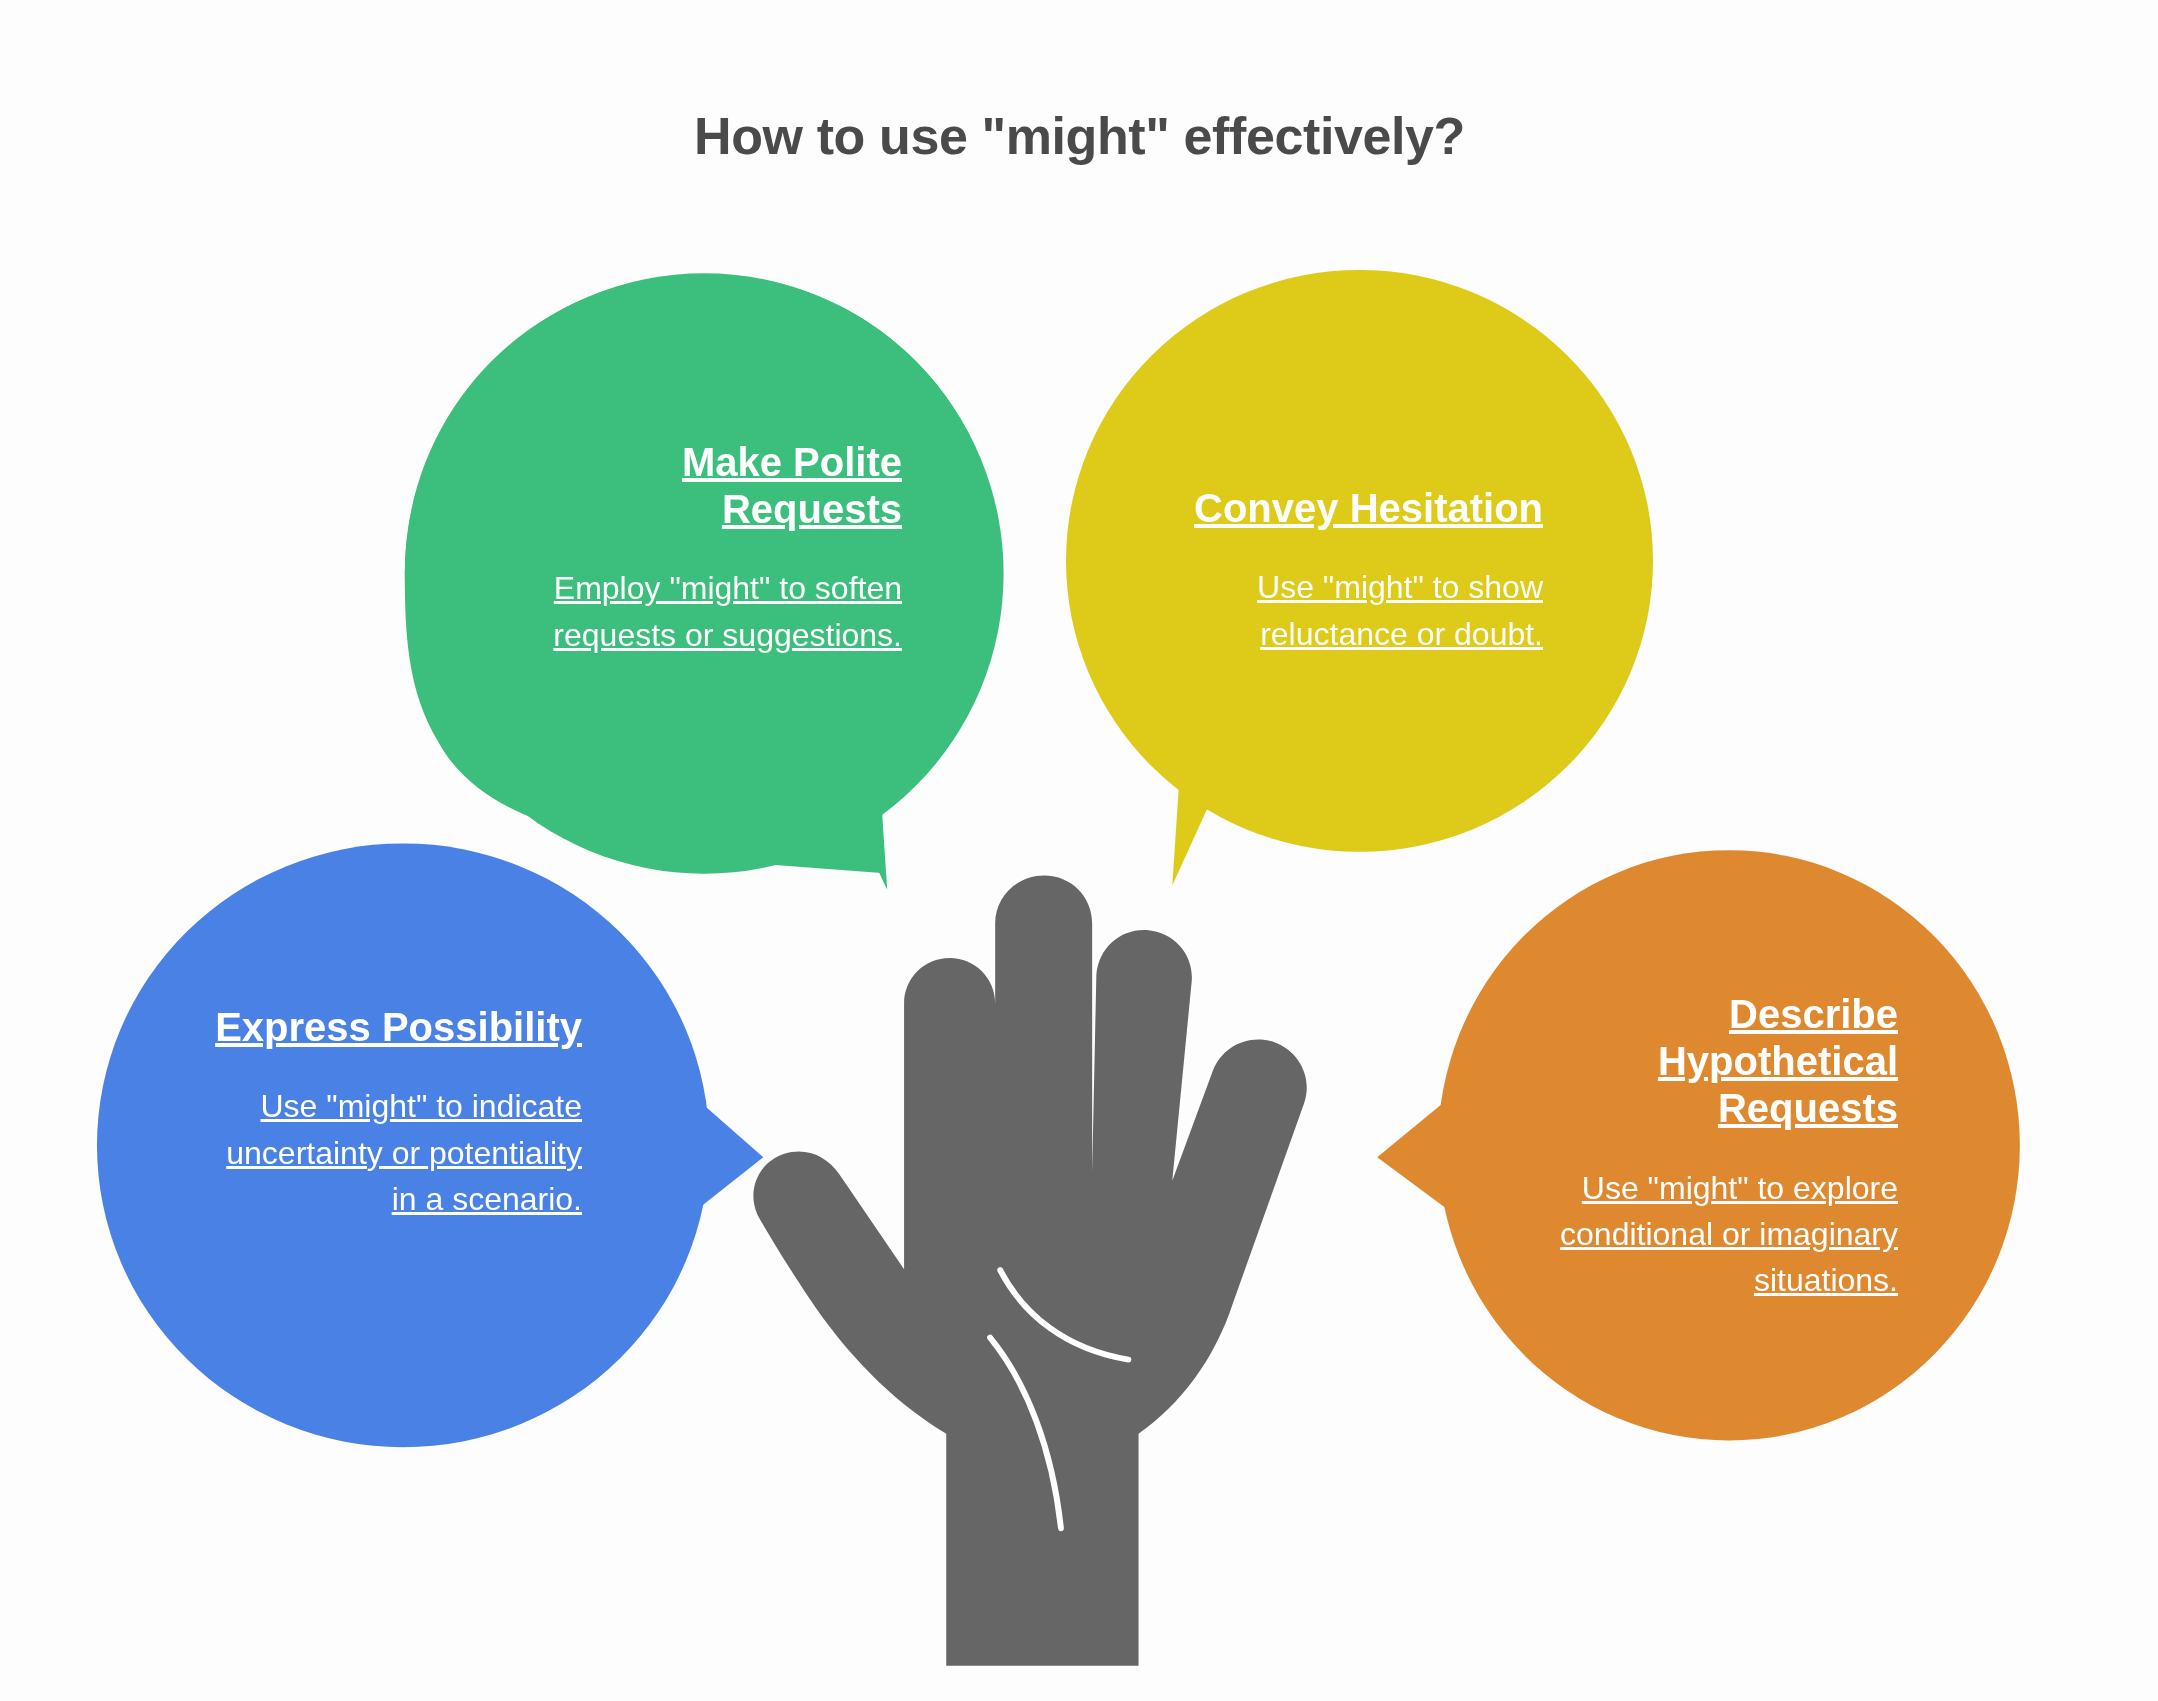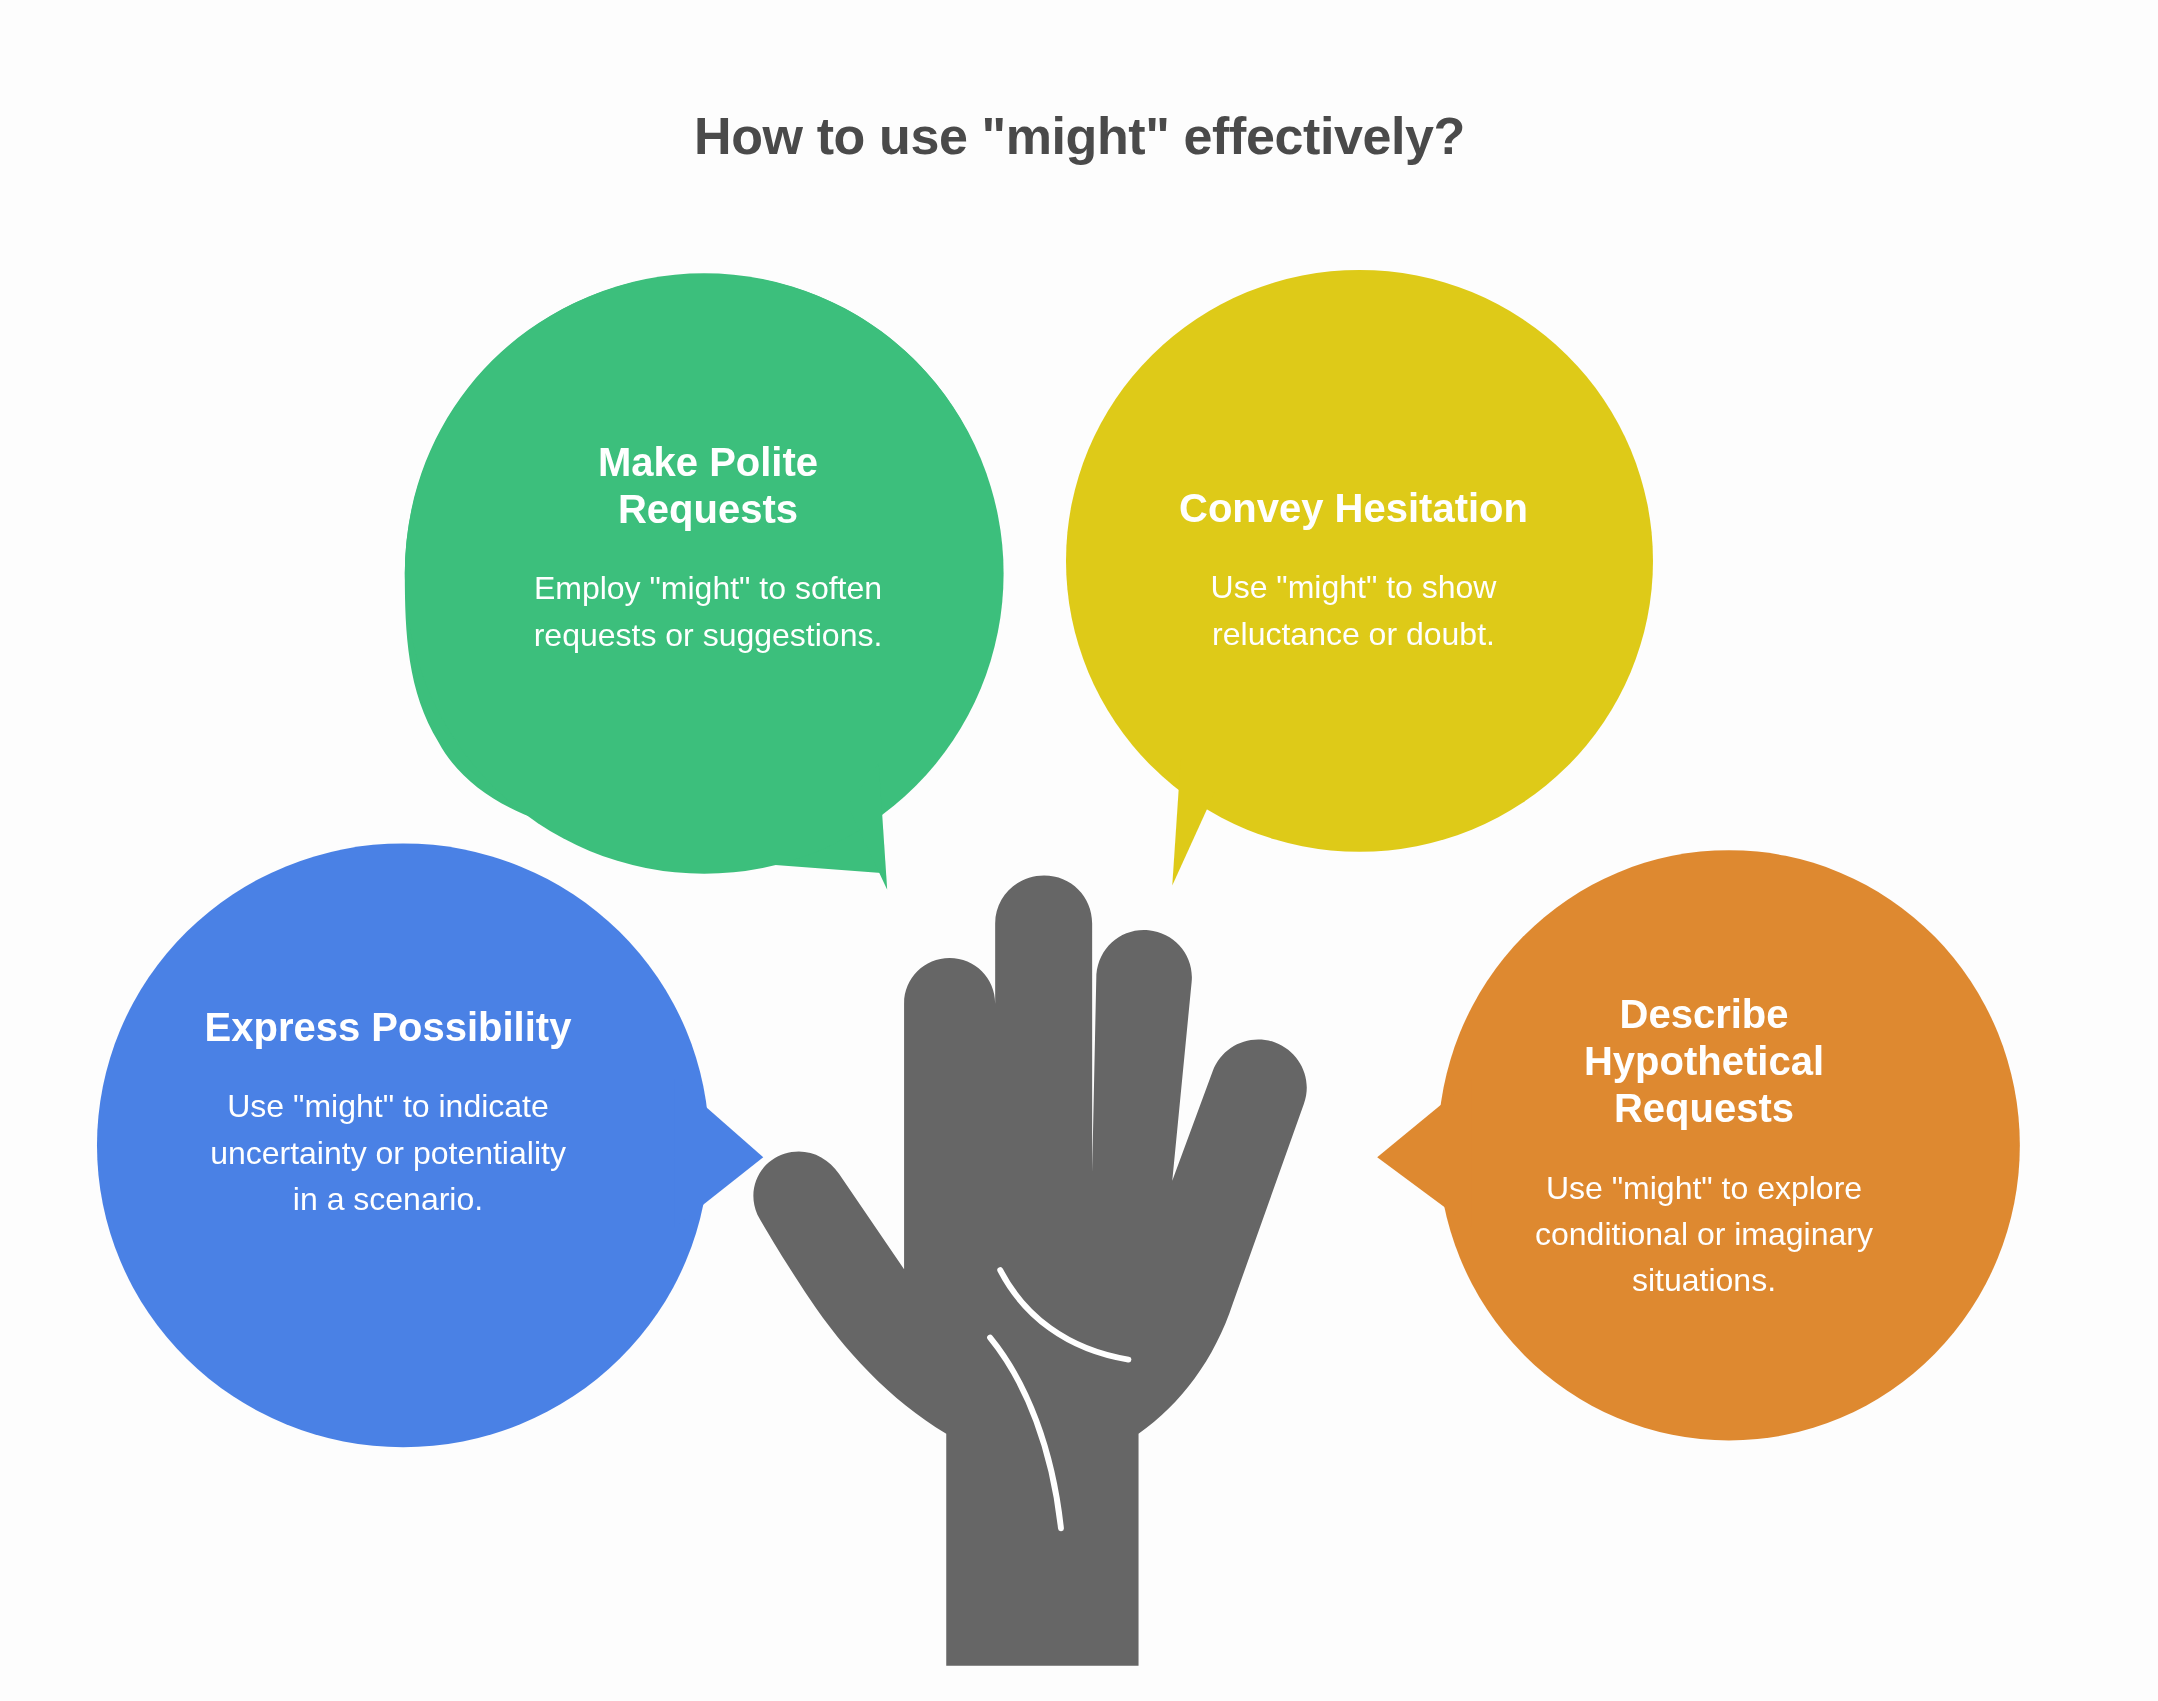--- a/index.html
+++ b/index.html
@@ -40,22 +40,23 @@
     position: absolute;
     top: 0;
     left: 0;
     width: 2159px;
     height: 1702px;
   }
 
   
   .bubble-text {
     position: absolute;
-    text-align: center;
+    text-align: right;
     color: #FFFFFF;
+    text-decoration: underline;
   }
   .bubble-heading {
     font-size: 40px;
     font-weight: bold;
     line-height: 1.18;
     margin: 0;
     color: #FFFFFF;
   }
   .bubble-body {
     font-size: 32px;

